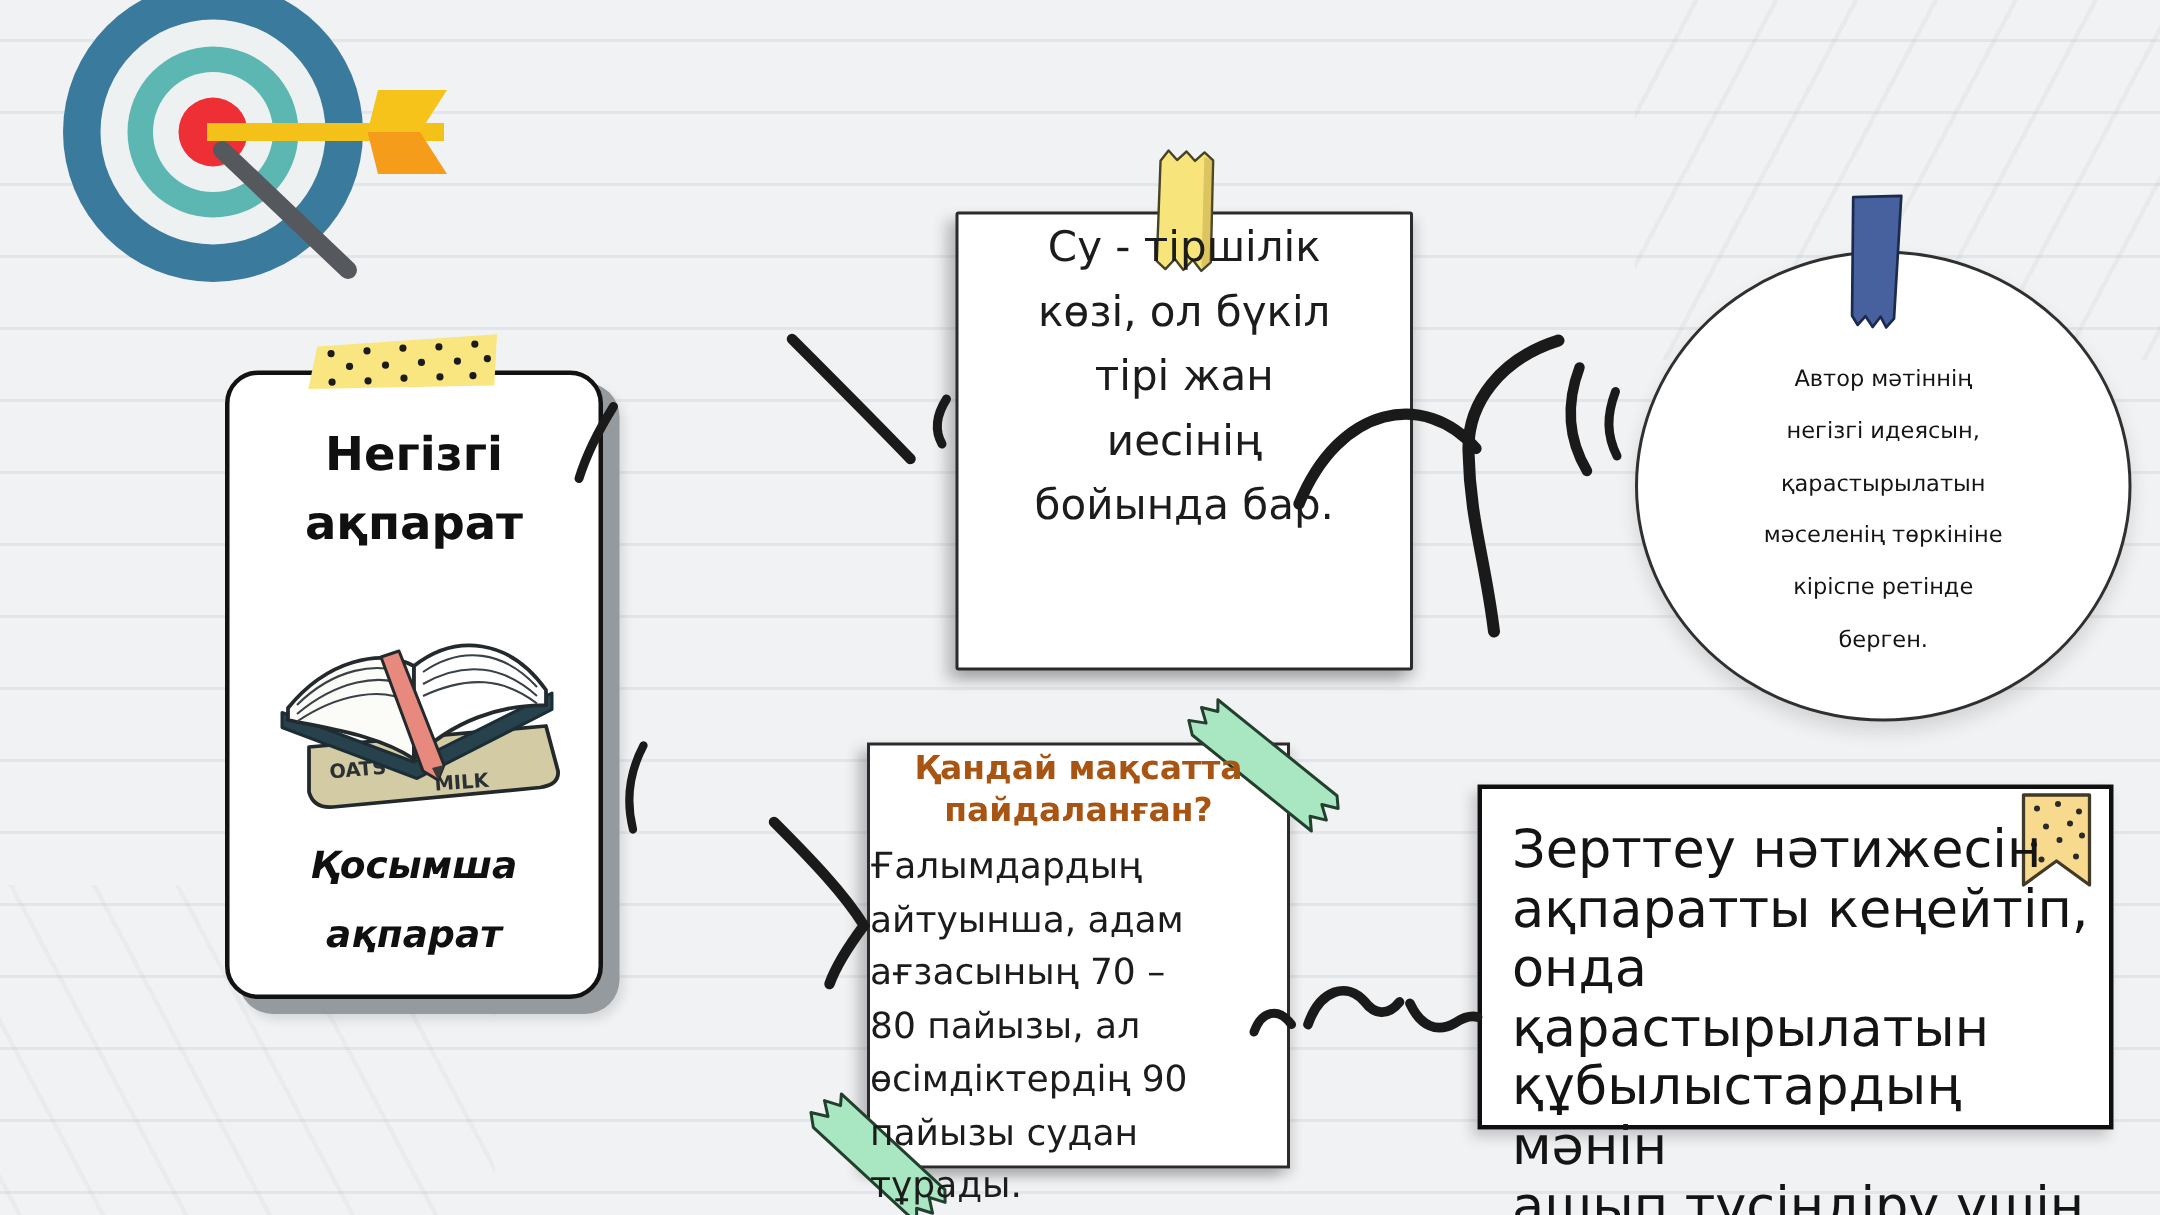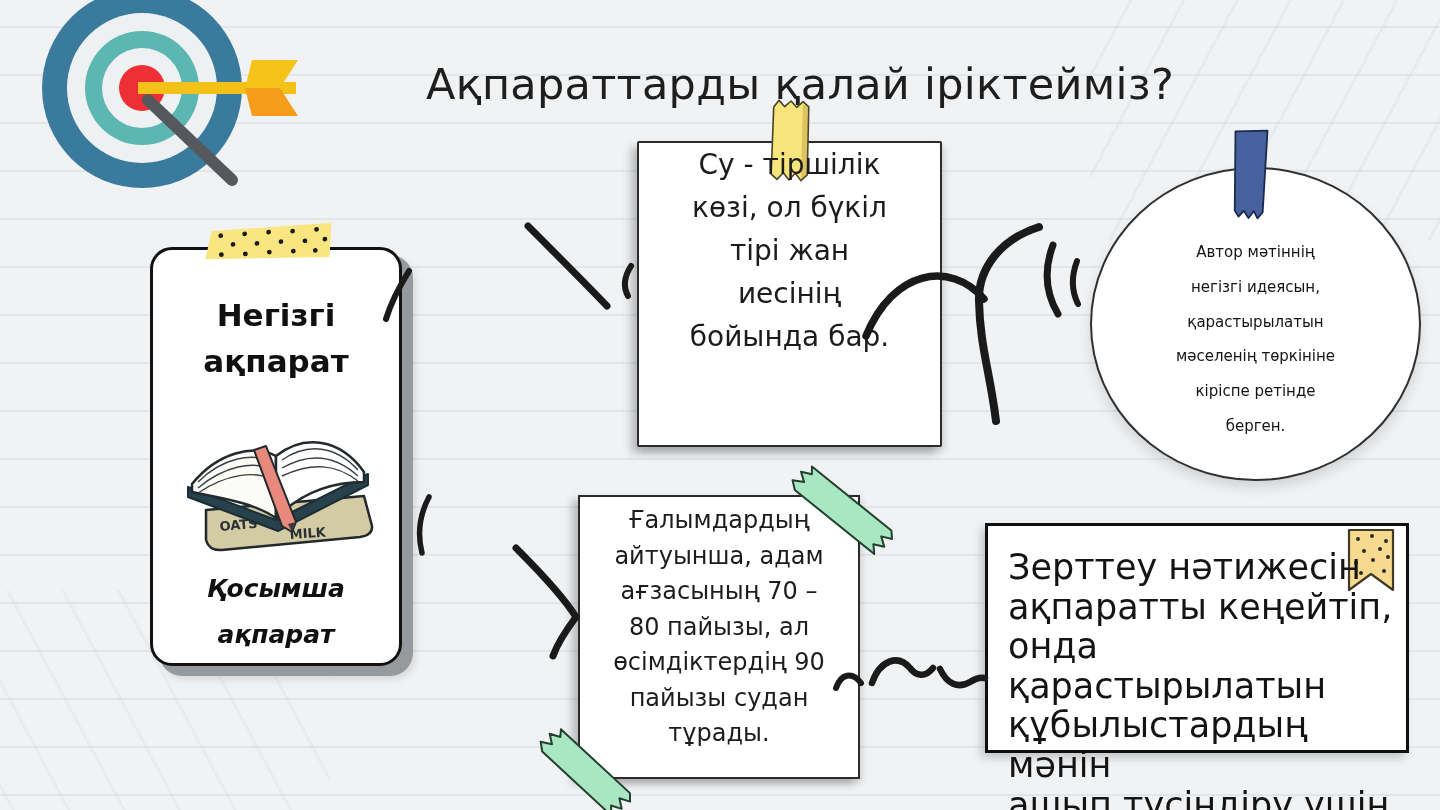--- a/index.html
+++ b/index.html
@@ -23,21 +23,21 @@
   .card{position:absolute; background:#ffffff;}
   .card-text{position:relative; z-index:5;}
 
   
   .left-card{
     left:150px; top:247px; width:246px; height:413px;
     border:3.5px solid #121212; border-radius:22px;
     box-shadow:10px 9px 0 1px #949a9e, 13px 13px 8px rgba(0,0,0,0.12);
     display:flex; flex-direction:column; align-items:center;
   }
-  .left-primary{margin-top:42px; font-size:31px; line-height:46px; font-weight:bold; text-align:center; color:#101010;}
+  .left-primary{margin-top:30px; font-size:31px; line-height:46px; font-weight:bold; text-align:center; color:#101010;}
   .left-secondary{margin-top:14px; font-size:25px; line-height:46px; font-weight:bold; font-style:italic; text-align:center; color:#101010;}
   .book-svg{margin-top:48px;}
 
   
   .top-card{
     left:637px; top:141px; width:301px; height:302px;
     border:2px solid #2b2b2b; border-radius:2px;
     box-shadow:-6px 6px 9px rgba(55,60,66,0.30), 3px 5px 7px rgba(55,60,66,0.16);
   }
   .top-heading{margin-top:32px; font-size:21.5px; line-height:27px; font-weight:bold; color:#a85514; text-align:center;}
@@ -50,21 +50,21 @@
   }
   .circle-body{padding-top:66px; font-size:15px; line-height:34.8px; text-align:center; color:#141414;}
 
   
   .purpose-card{
     left:578px; top:495px; width:278px; height:280px;
     border:2.5px solid #2b2b2b;
     box-shadow:-6px 5px 8px rgba(55,60,66,0.30), 3px 4px 6px rgba(55,60,66,0.14);
   }
   .purpose-heading{margin-top:2px; font-size:22px; line-height:27.5px; font-weight:bold; color:#a85514; text-align:center;}
-  .purpose-body{margin-top:6px; font-size:24px; line-height:35.5px; color:#1c1c1c; text-align:center;}
+  .purpose-body{margin-top:6px; font-size:24px; line-height:35.5px; color:#1c1c1c; }
 
   
   .result-card{
     left:985px; top:523px; width:418px; height:224px;
     border:3px solid #0f0f0f;
     box-shadow:-4px 5px 8px rgba(55,60,66,0.24);
   }
   .result-body{padding:22px 0 0 20px; font-size:35px; line-height:39.6px; color:#141414; text-align:left;}
 
   .deco{position:absolute; z-index:3; pointer-events:none;}
@@ -102,21 +102,20 @@
       <circle cx="102" cy="100" r="57" fill="#5cb7b2"></circle>
       <circle cx="102" cy="100" r="40" fill="#eef1f2"></circle>
       <circle cx="102" cy="100" r="23" fill="#ee2f35"></circle>
       <path d="M108,112 L192,192" stroke="#55595d" stroke-width="12" stroke-linecap="round"></path>
       <rect x="98" y="94" width="158" height="12" fill="#f3c118"></rect>
       <polygon points="212,72 258,72 240,100 205,100" fill="#f5c319"></polygon>
       <polygon points="205,100 240,100 258,128 212,128" fill="#f59d1b"></polygon>
     </svg>
   </div>
 
-  <div class="title">Ақпараттарды қалай іріктейміз?</div>
 
   <div class="card left-card">
     <div class="card-text left-primary pre">Негізгі
 ақпарат</div>
     <svg class="book-svg card-text" width="216" height="120" viewBox="0 0 216 120">
       <path d="M38,78 L196,64 L204,94 Q205,103 192,105 L54,118 Q41,119 38,108 Z" fill="#d2cba4" stroke="#22282c" stroke-width="2.5" stroke-linejoin="round"></path>
       <text x="52" y="99" transform="rotate(-5 52 99)" font-size="13" font-weight="bold" fill="#2a3034" font-family="DejaVu Sans, sans-serif">OATS</text>
       <text x="122" y="107" transform="rotate(-4 122 107)" font-size="13" font-weight="bold" fill="#2a3034" font-family="DejaVu Sans, sans-serif">MILK</text>
       <path d="M20,55 L108,88 L200,42 L200,53 L110,99 L20,65 Z" fill="#27424c" stroke="#1c2e35" stroke-width="2" stroke-linejoin="round"></path>
       <path d="M24,52 C50,20 86,12 108,24 L108,86 C84,70 52,66 24,60 Z" fill="#fbfbf7" stroke="#232a2e" stroke-width="2.5" stroke-linejoin="round"></path>
@@ -145,20 +144,22 @@
   <div class="card author-circle">
     <div class="card-text circle-body pre">Автор мәтіннің
 негізгі идеясын,
 қарастырылатын
 мәселенің төркініне
 кіріспе ретінде
 берген.</div>
   </div>
 
   <div class="card purpose-card">
+    <div class="card-text purpose-heading pre">Қандай мақсатта
+пайдаланған?</div>
     <div class="card-text purpose-body pre">Ғалымдардың
 айтуынша, адам
 ағзасының 70 –
 80 пайызы, ал
 өсімдіктердің 90
 пайызы судан
 тұрады.</div>
   </div>
 
   <div class="card result-card">

